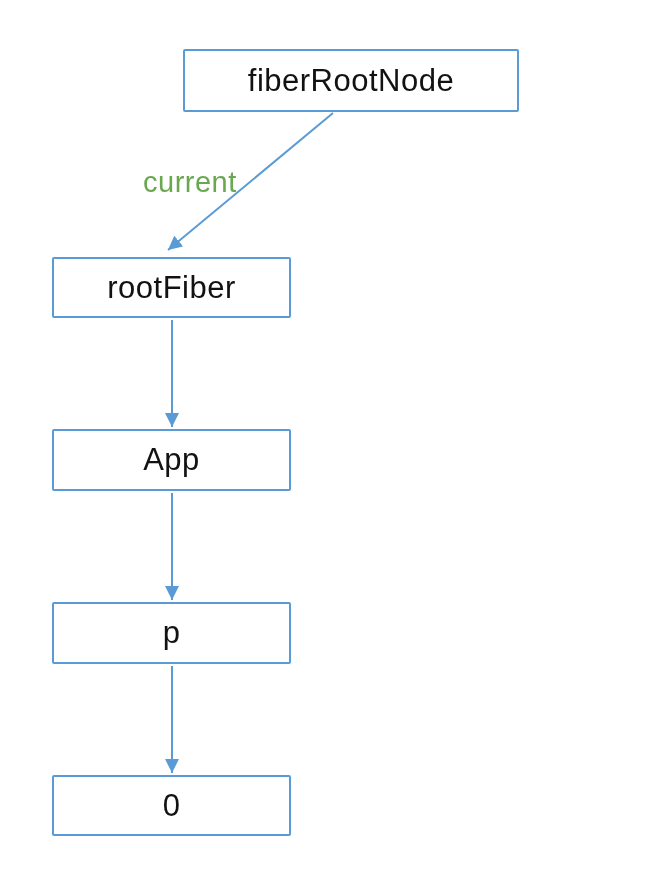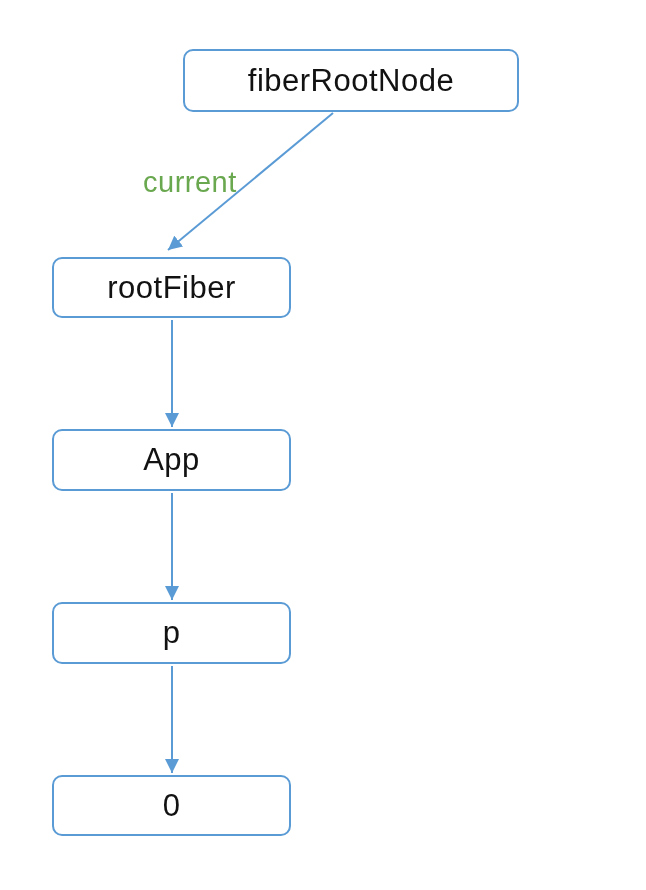--- a/index.html
+++ b/index.html
@@ -34,21 +34,21 @@
     stroke: var(--arrow);
     stroke-width: 2;
   }
   .edges-layer .arrowhead-path {
     fill: var(--arrow);
   }
   .node {
     position: absolute;
     box-sizing: border-box;
     border: 2px solid var(--node-border);
-    border-radius: 10px;
+    border-radius: 2px;
     background: var(--background);
     display: flex;
     align-items: center;
     justify-content: center;
     font-size: 31px;
     color: var(--node-text);
     letter-spacing: 0.5px;
   }
   .node-fiber-root-node { left: 183px; top: 49px;  width: 336px; height: 63px; }
   .node-root-fiber      { left: 52px;  top: 257px; width: 239px; height: 61px; }

